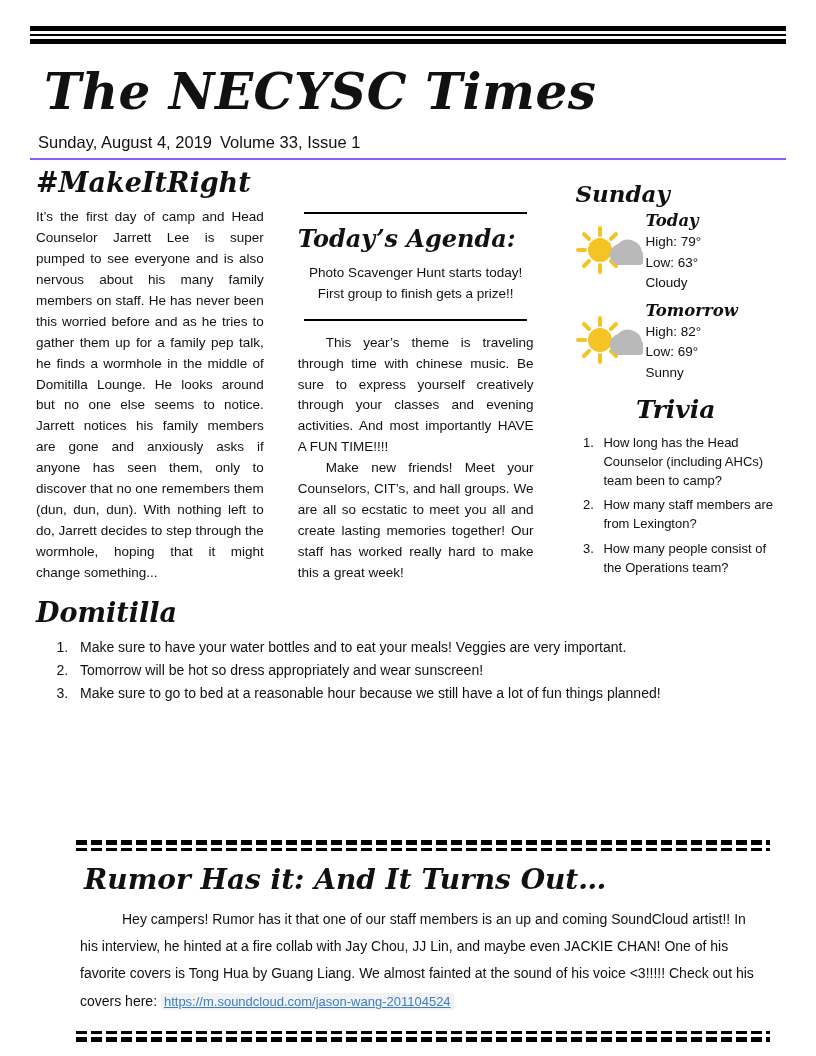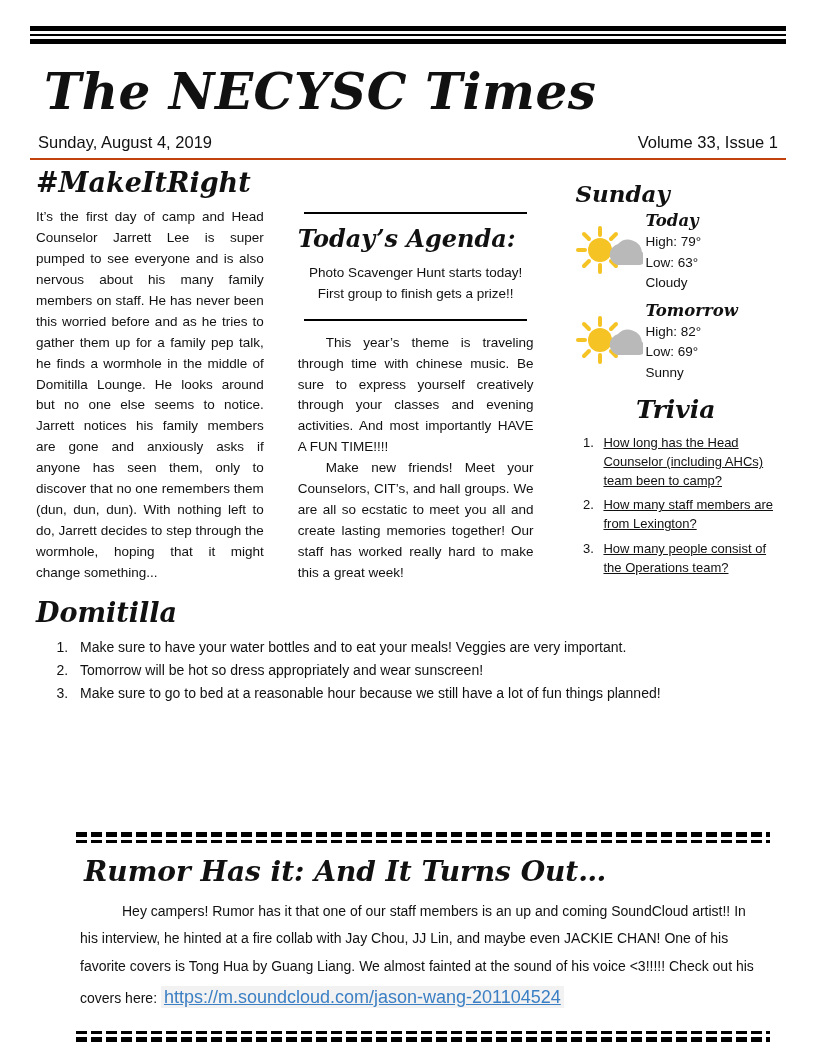--- a/index.html
+++ b/index.html
@@ -61,25 +61,25 @@
     font-family: "DejaVu Serif", serif;
     font-weight: bold;
     font-style: italic;
     font-size: 50px;
     letter-spacing: 0.5px;
     margin: 22px 0 14px 14px;
     line-height: 1.05;
   }
   .dateline {
     display: flex;
-    justify-content: space-between;
+    justify-content: flex-start;
     align-items: baseline;
     font-size: 16.5px;
     padding: 0 8px 6px 8px;
-    border-bottom: 2px solid #c2410c;
+    border-bottom: 2px solid #8b5cf6;
     gap: 8px;
   }
 
   
   .content {
     display: flex;
     gap: 12px;
     margin-top: 8px;
     align-items: flex-end;
   }
@@ -158,21 +158,20 @@
     font-style: italic;
     font-size: 25px;
     text-align: center;
     margin: 12px 0 10px 0;
   }
   ol.numlist {
     margin: 0;
     padding-left: 26px;
     font-size: 13px;
     line-height: 1.45;
-    text-decoration: underline;
   }
   ol.numlist li { margin-bottom: 6px; padding-left: 6px; }
 
   
   .reminders {
     margin-top: 14px;
     padding-left: 6px;
   }
   ol.reminders-list {
     margin: 6px 0 0 0;
@@ -198,21 +197,21 @@
     font-size: 14px;
     line-height: 1.95;
     text-indent: 42px;
     margin: 0;
   }
   .link {
     color: #3b7fc4;
     text-decoration: underline;
     background: #f2f2f2;
     padding: 1px 3px;
-    font-size: 18px;
+    font-size: 13px;
   }
   .footer-rules { margin-top: 16px; }
   .bottom-area { position: absolute; left: 30px; right: 46px; bottom: 14px; margin-left: 46px; }
 </style>
 </head>
 <body>
 
 <div class="page">
 
   <div>

